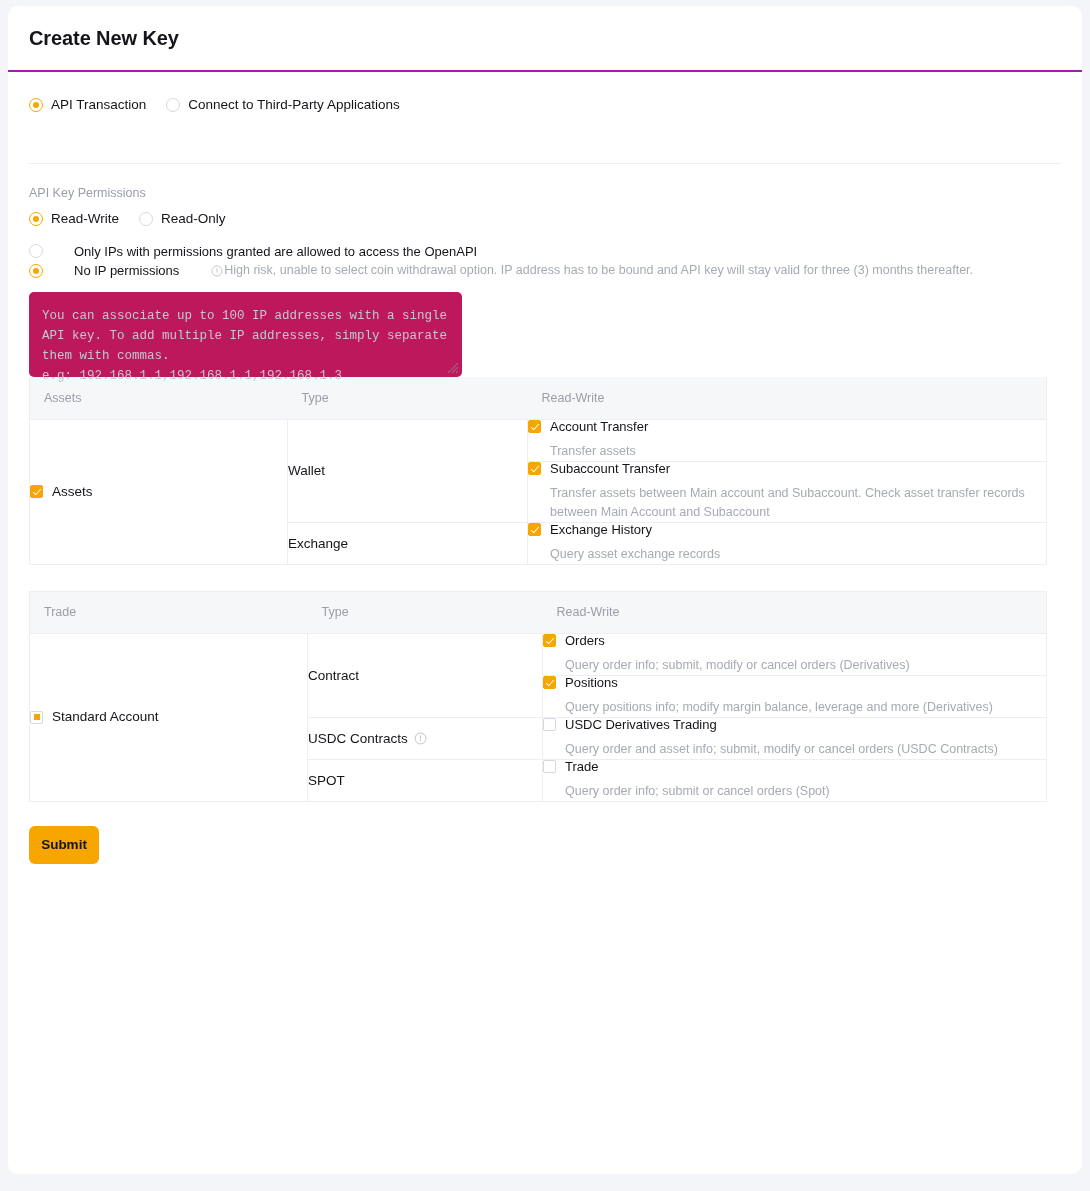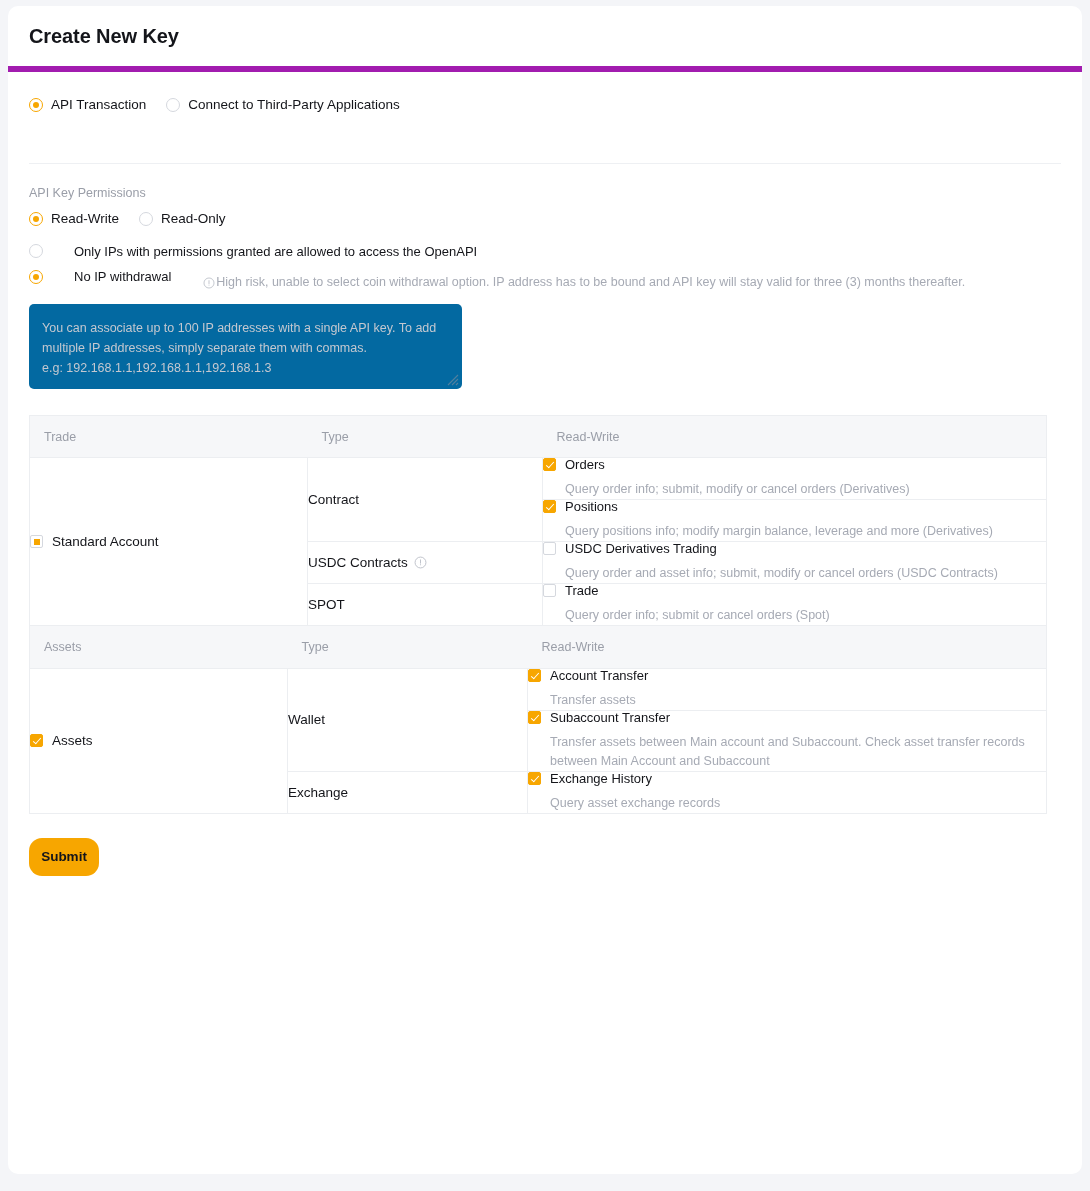--- a/index.html
+++ b/index.html
@@ -17,21 +17,21 @@
     left: 8px; top: 6px;
     width: 1074px;
     min-height: 1168px;
     background: #ffffff;
     border-radius: 10px;
   }
 
   
   .card-header {
     height: 66px;
-    border-bottom: 6px solid #a21caf;
+    border-bottom: 2px solid #a21caf;
     display: flex; align-items: center;
     padding-left: 21px;
   }
   .card-title {
     font-size: 20px;
     font-weight: bold;
     color: #14151a;
     letter-spacing: -0.1px;
   }
 
@@ -101,42 +101,43 @@
 
   
   .ip-list { margin-top: 18px; }
   .ip-row {
     display: flex; align-items: center;
     margin-bottom: 5px;
     cursor: pointer;
     gap: 23px;
   }
   .ip-row .radio-label { font-size: 13px; }
-  .warn-wrap { display: flex; align-items: center; margin-left: 9px; margin-top: 12px; }
+  .warn-wrap { display: flex; align-items: center; margin-left: 9px; }
   .warn-icon {
     width: 12px; height: 12px;
     flex: 0 0 auto;
     margin-right: 1px;
     display: block;
   }
   .warn-text {
     font-size: 12.5px;
     color: #a6aab4;
     line-height: 1.2;
   }
 
   
   .ip-textarea {
     margin-top: 14px;
     position: relative;
     width: 433px;
     height: 85px;
-    background: #0369a1;
+    background: #be185d;
     border-radius: 5px;
     padding: 14px 14px 0 13px;
+    font-family: Liberation Mono, monospace;
   }
   .ip-ph {
     font-size: 12.5px;
     color: #c4c8d0;
     line-height: 20px;
     white-space: pre-line;
   }
   .resize-grip {
     position: absolute;
     right: 3px; bottom: 3px;
@@ -232,21 +233,21 @@
     max-width: 484px;
   }
   .perm-desc.wide { max-width: 492px; }
 
   
   .submit-wrap { padding: 24px 0 0 21px; }
   .submit-btn {
     width: 70px; height: 38px;
     background: #f7a600;
     border: none;
-    border-radius: 13px;
+    border-radius: 6px;
     font-family: "Liberation Sans", sans-serif;
     font-size: 13.5px;
     font-weight: bold;
     color: #14151a;
     cursor: pointer;
   }
 </style>
 </head>
 <body>
 
@@ -287,40 +288,103 @@
         </div>
       </div>
 
       <div class="ip-list">
         <div class="ip-row">
           <span class="radio"></span>
           <span class="radio-label">Only IPs with permissions granted are allowed to access the OpenAPI</span>
         </div>
         <div class="ip-row">
           <span class="radio on"></span>
-          <span class="radio-label">No IP withdrawal</span>
+          <span class="radio-label">No IP permissions</span>
           <span class="warn-wrap">
             <svg class="warn-icon" viewBox="0 0 16 16">
               <circle cx="8" cy="8" r="6.7" fill="none" stroke="#b9bdc6" stroke-width="1.1"></circle>
               <rect x="7.45" y="4.3" width="1.1" height="5" fill="#b9bdc6"></rect>
               <rect x="7.45" y="10.2" width="1.1" height="1.2" fill="#b9bdc6"></rect>
             </svg>
             <span class="warn-text">High risk, unable to select coin withdrawal option. IP address has to be bound and API key will stay valid for three (3) months thereafter.</span>
           </span>
         </div>
       </div>
 
       <div class="ip-textarea">
         <div class="ip-ph">You can associate up to 100 IP addresses with a single API key. To add multiple IP addresses, simply separate them with commas.
 e.g: 192.168.1.1,192.168.1.1,192.168.1.3</div>
         <svg class="resize-grip" viewBox="0 0 12 12">
           <path d="M11 1 L1 11 M11 5 L5 11 M11 9 L9 11" stroke="#8f939c" stroke-width="1.1" fill="none"></path>
         </svg>
       </div>
 
+      <table class="perm-table t-assets">
+        <colgroup>
+            <col style="width:258px">
+            <col style="width:240px">
+            <col>
+          </colgroup>
+        <thead>
+          <tr>
+            <th>Assets</th>
+            <th>Type</th>
+            <th>Read-Write</th>
+          </tr>
+        </thead>
+        <tbody>
+
+          <tr>
+            <td class="cell-acct" rowspan="3">
+              <div class="cb-row">
+                <span class="cb on"></span>
+                <span class="cb-label big">Assets</span>
+              </div>
+            </td>
+            <td class="cell-type" rowspan="2">
+              <div class="type-inner">
+                <span>Wallet</span>
+              </div>
+            </td>
+            <td class="cell-perm">
+              <div class="cb-row">
+                <span class="cb on"></span>
+                <span class="cb-label">Account Transfer</span>
+              </div>
+              <div class="perm-desc">Transfer assets</div>
+            </td>
+          </tr>
+
+          <tr>
+            <td class="cell-perm">
+              <div class="cb-row">
+                <span class="cb on"></span>
+                <span class="cb-label">Subaccount Transfer</span>
+              </div>
+              <div class="perm-desc" style="max-width:480px">Transfer assets between Main account and Subaccount. Check asset transfer records between Main Account and Subaccount</div>
+            </td>
+          </tr>
+
+          <tr>
+            <td class="cell-type">
+              <div class="type-inner">
+                <span>Exchange</span>
+              </div>
+            </td>
+            <td class="cell-perm">
+              <div class="cb-row">
+                <span class="cb on"></span>
+                <span class="cb-label">Exchange History</span>
+              </div>
+              <div class="perm-desc">Query asset exchange records</div>
+            </td>
+          </tr>
+        </tbody>
+      </table>
+
       <table class="perm-table t-trade">
         <colgroup>
             <col style="width:278px">
             <col style="width:235px">
             <col>
           </colgroup>
         <thead>
           <tr>
             <th>Trade</th>
             <th>Type</th>
@@ -390,83 +454,20 @@
               <div class="cb-row">
                 <span class="cb"></span>
                 <span class="cb-label">Trade</span>
               </div>
               <div class="perm-desc">Query order info; submit or cancel orders (Spot)</div>
             </td>
           </tr>
         </tbody>
       </table>
 
-      <table class="perm-table t-assets">
-        <colgroup>
-            <col style="width:258px">
-            <col style="width:240px">
-            <col>
-          </colgroup>
-        <thead>
-          <tr>
-            <th>Assets</th>
-            <th>Type</th>
-            <th>Read-Write</th>
-          </tr>
-        </thead>
-        <tbody>
-
-          <tr>
-            <td class="cell-acct" rowspan="3">
-              <div class="cb-row">
-                <span class="cb on"></span>
-                <span class="cb-label big">Assets</span>
-              </div>
-            </td>
-            <td class="cell-type" rowspan="2">
-              <div class="type-inner">
-                <span>Wallet</span>
-              </div>
-            </td>
-            <td class="cell-perm">
-              <div class="cb-row">
-                <span class="cb on"></span>
-                <span class="cb-label">Account Transfer</span>
-              </div>
-              <div class="perm-desc">Transfer assets</div>
-            </td>
-          </tr>
-
-          <tr>
-            <td class="cell-perm">
-              <div class="cb-row">
-                <span class="cb on"></span>
-                <span class="cb-label">Subaccount Transfer</span>
-              </div>
-              <div class="perm-desc" style="max-width:480px">Transfer assets between Main account and Subaccount. Check asset transfer records between Main Account and Subaccount</div>
-            </td>
-          </tr>
-
-          <tr>
-            <td class="cell-type">
-              <div class="type-inner">
-                <span>Exchange</span>
-              </div>
-            </td>
-            <td class="cell-perm">
-              <div class="cb-row">
-                <span class="cb on"></span>
-                <span class="cb-label">Exchange History</span>
-              </div>
-              <div class="perm-desc">Query asset exchange records</div>
-            </td>
-          </tr>
-        </tbody>
-      </table>
-
     </div>
 
     <div class="submit-wrap">
       <button class="submit-btn">Submit</button>
     </div>
 
   </div>
 </div>
 
 </body></html>

